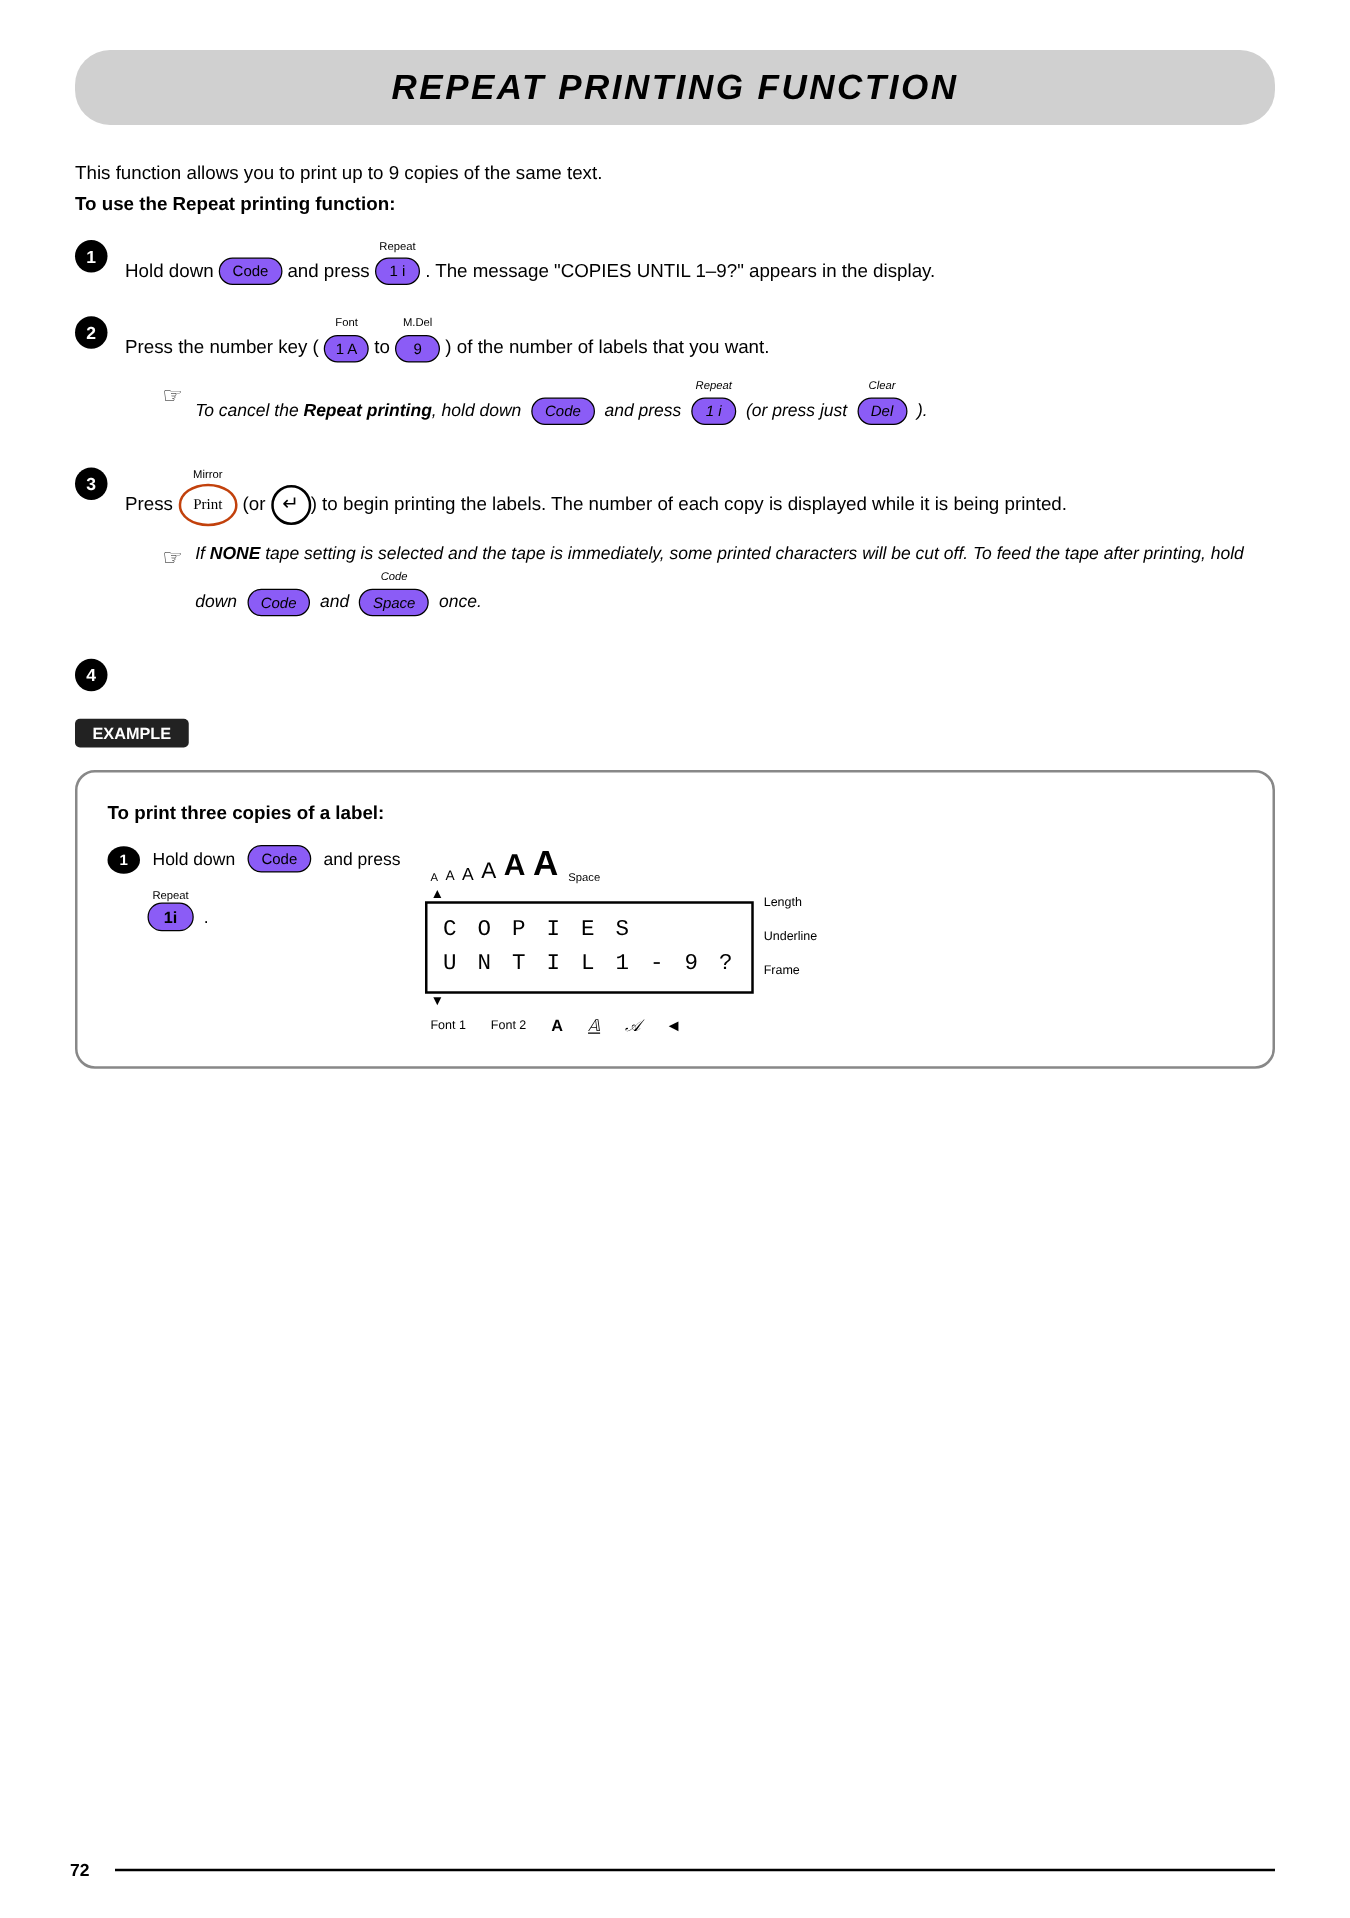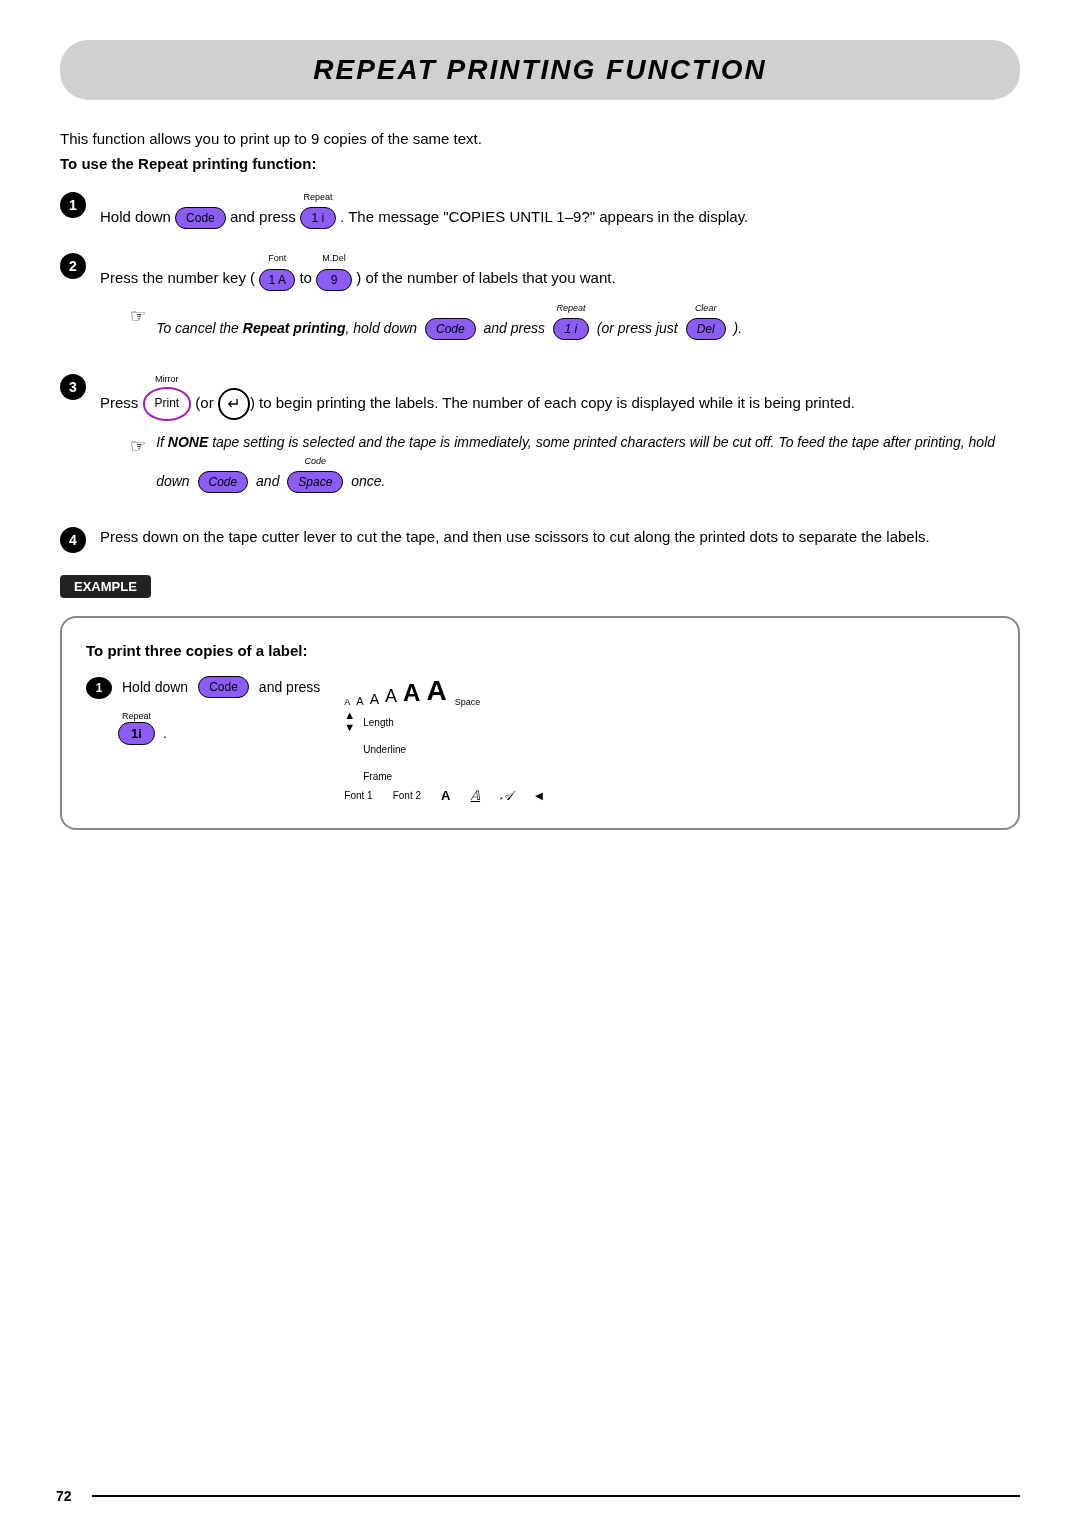--- a/index.html
+++ b/index.html
@@ -108,27 +108,28 @@
       width: 32px;
       height: 32px;
       font-size: 16px;
       vertical-align: middle;
       background: #fff;
     }
     .key-print {
       display: inline-flex;
       align-items: center;
       justify-content: center;
-      border: 2px solid #a21caf;
+      border: 2px solid #c2410c;
       border-radius: 50%;
       padding: 5px 10px;
       font-size: 12px;
       vertical-align: middle;
       background: #fff;
       font-weight: normal;
+      font-family: Liberation Serif, serif;
     }
 
     
     .note-para {
       display: flex;
       align-items: flex-start;
       gap: 10px;
       margin: 10px 0 10px 30px;
       font-style: italic;
       font-size: 14px;
@@ -355,23 +356,20 @@
               </span>
           </span>
           <em>once.</em>
         </span>
       </div>
     </div>
   </li>
 
   <li class="step-item">
     <div class="step-num">4</div>
-    <div class="step-content">
-      Press down on the tape cutter lever to cut the tape, and then use scissors to cut along the printed dots to separate the labels.
-    </div>
   </li>
 
 </ul>
 
 <div style="margin-top: 18px;">
   <span class="example-badge">EXAMPLE</span>
   <div class="example-box">
     <div class="example-title">To print three copies of a label:</div>
     <div class="example-content">
 
@@ -403,20 +401,24 @@
           <span class="font-sz-c">A</span>
           <span class="font-sz-d">A</span>
           <span class="font-sz-e">A</span>
           <span class="font-sz-f">A</span>
           <span class="auto-label">Space</span>
         </div>
 
         <div class="lcd-wrapper">
           <div style="display:flex; flex-direction:column; align-items:center;">
             <span style="font-size:11px; align-self:flex-start; padding-left:4px;">▲</span>
+            <div class="lcd-display">
+              <div>C O P I E S</div>
+              <div>U N T I L   1 - 9 ?</div>
+            </div>
             <span style="font-size:11px; align-self:flex-start; padding-left:4px;">▼</span>
           </div>
           <div class="lcd-side-labels">
             <span>Length</span>
             <span>Underline</span>
             <span>Frame</span>
           </div>
         </div>
 
         <div class="font-bottom-row">

